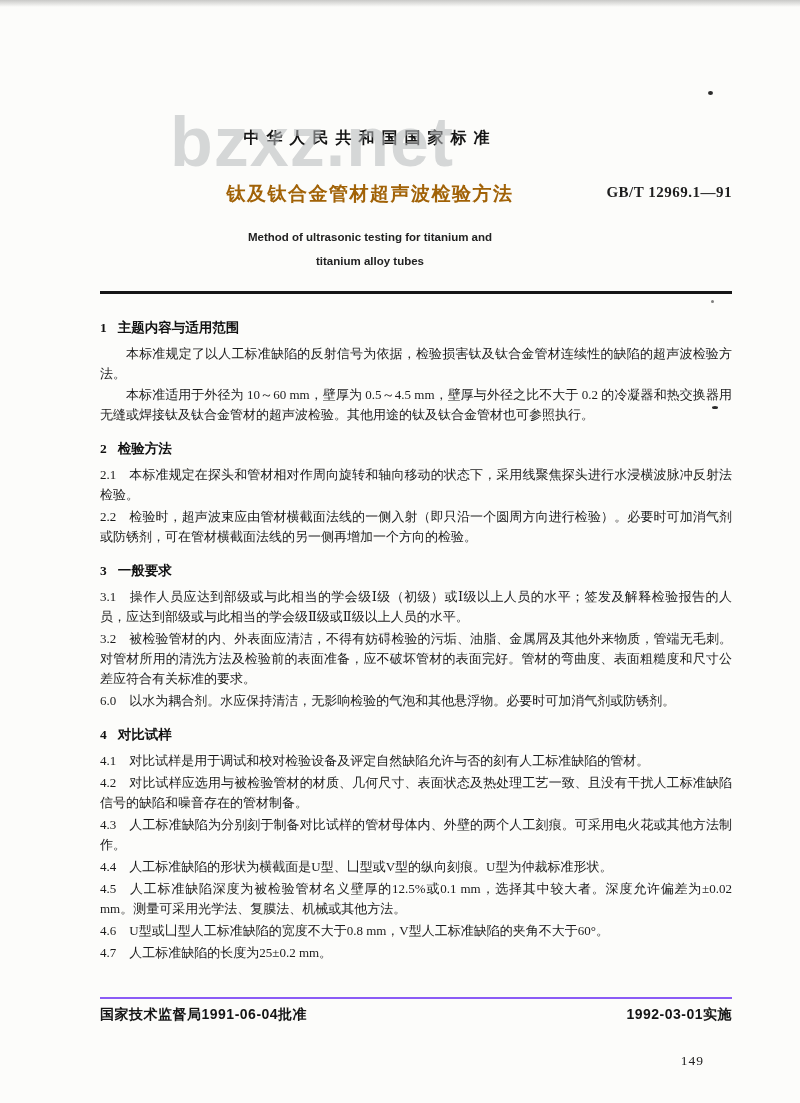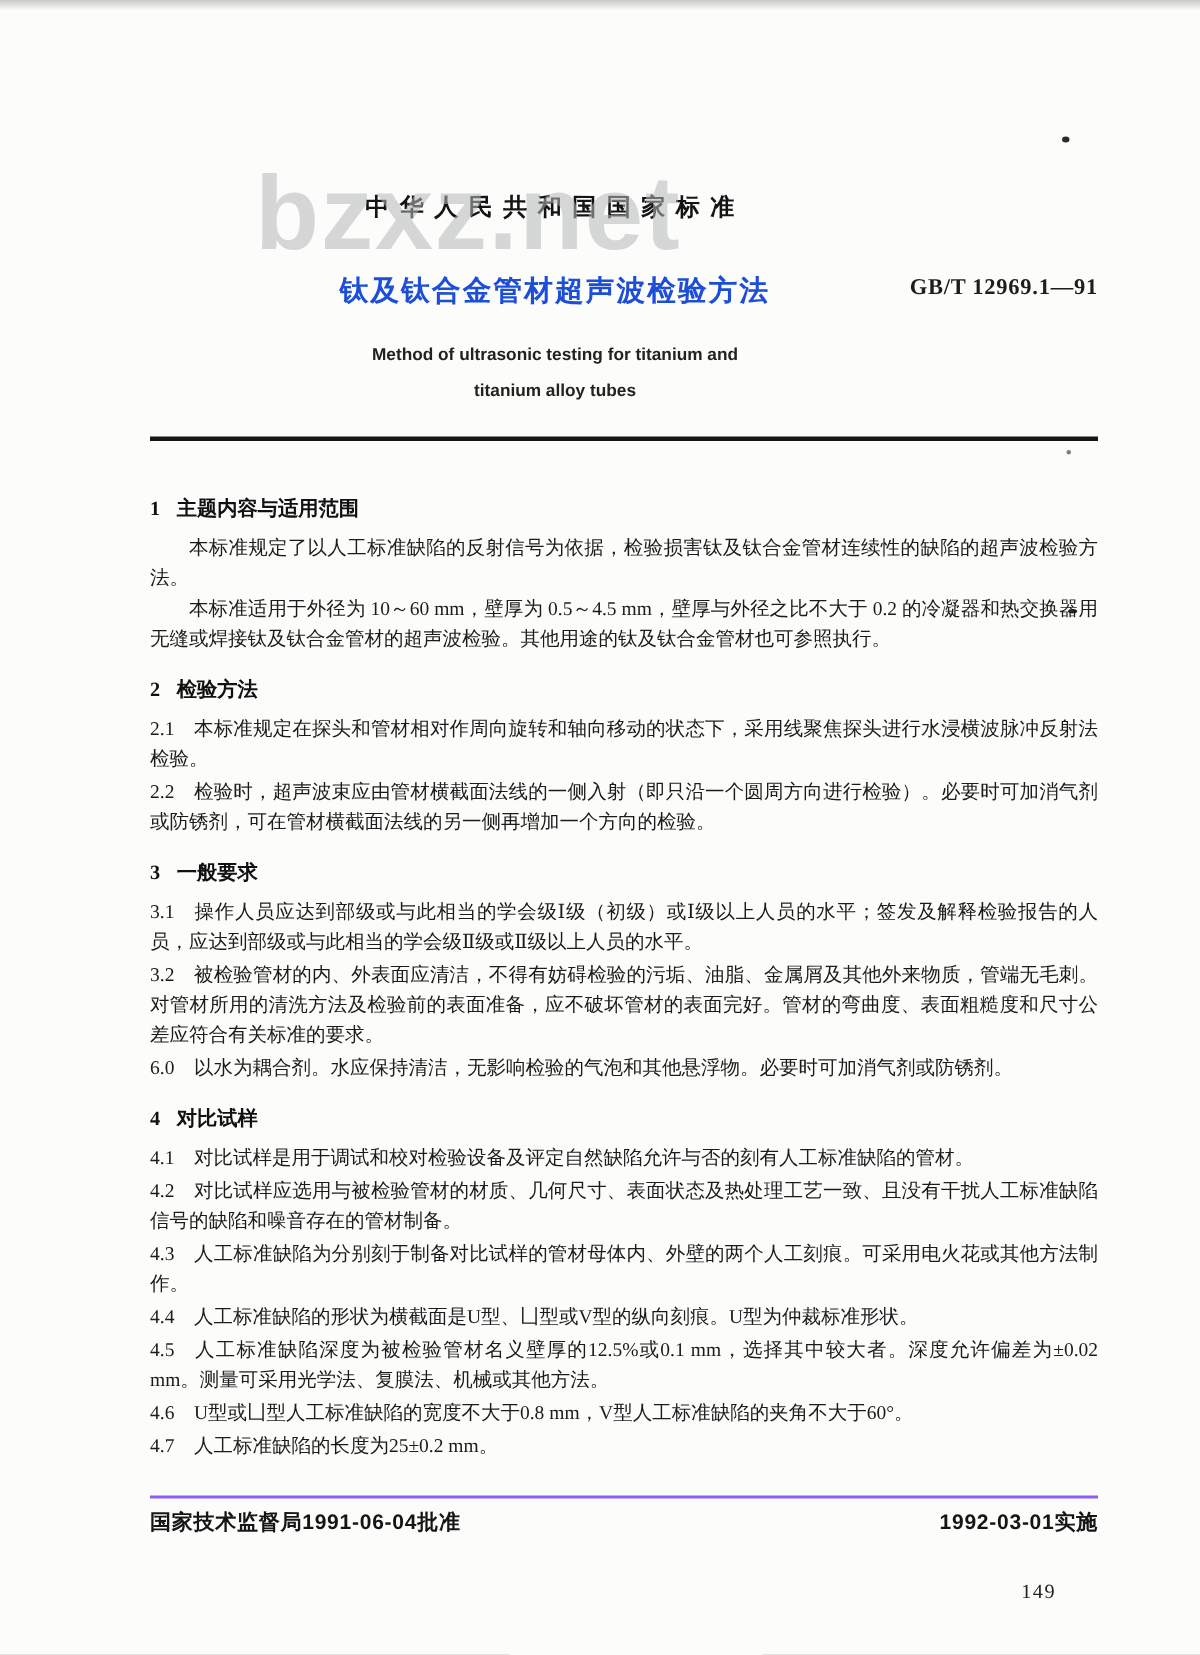--- a/index.html
+++ b/index.html
@@ -4,29 +4,29 @@
 <style>
   html,body{margin:0;padding:0;}
   body{background:#9c9c9c;font-family:"Liberation Serif","DejaVu Serif",serif;}
   .page{position:relative;width:800px;height:1103px;margin:0 auto;background:#fcfcfa;overflow:hidden;color:#1e1e1e;}
   .scan-top{position:absolute;top:0;left:0;right:0;height:7px;background:linear-gradient(#c9c9c7,rgba(255,255,255,0));}
   .content{position:absolute;left:100px;top:0;width:632px;}
   .watermark{position:absolute;left:70px;top:102px;font-family:"Liberation Sans",sans-serif;font-size:70px;font-weight:bold;letter-spacing:1px;color:#b6b9bb;opacity:.55;z-index:5;pointer-events:none;}
   .header{position:relative;padding-top:128px;}
   .std-type{width:540px;text-align:center;font-size:16px;font-weight:bold;letter-spacing:7px;color:#141414;}
   .title-row{position:relative;margin-top:32px;}
-  .title-cn{width:540px;text-align:center;font-size:19px;font-weight:bold;letter-spacing:1.5px;color:#1d4ed8;}
+  .title-cn{width:540px;text-align:center;font-size:19px;font-weight:bold;letter-spacing:1.5px;color:#a16207;}
   .std-number{position:absolute;right:0;top:3px;font-size:15px;font-weight:bold;letter-spacing:.5px;}
   .title-en{width:540px;text-align:center;font-size:11.5px;font-weight:bold;margin-top:12px;font-family:"Liberation Sans",sans-serif;color:#222;}
   .title-en.first{margin-top:24px;}
   .head-rule{margin-top:24px;height:3px;background:#161616;}
   .doc-body{font-size:13px;line-height:20px;text-align:justify;color:#1b1b1b;}
   .sec-heading{font-size:13.5px;font-weight:bold;margin:14px 0 6px;color:#111;}
   .sec-heading .num{margin-right:11px;}
-  .first-heading{margin-top:35px;}
+  .first-heading{margin-top:24px;}
   .p-indent{text-indent:2em;margin:0 0 1px;}
   .clause{margin:2px 0 2px;}
   .clause-num{margin-right:13px;white-space:nowrap;}
   .footer{position:absolute;left:100px;width:632px;top:997px;border-top:2px solid #8b5cf6;padding-top:7px;display:flex;justify-content:space-between;font-family:"Liberation Sans",sans-serif;font-weight:bold;font-size:14px;letter-spacing:.5px;color:#151515;}
   .page-number{position:absolute;right:96px;top:1053px;font-size:13.5px;letter-spacing:1px;color:#222;}
   .speck{position:absolute;background:#2b2b2b;border-radius:50%;}
   .speck.s1{left:708px;top:91px;width:5px;height:4px;}
   .speck.s2{left:712px;top:406px;width:6px;height:3px;}
   .speck.s3{left:711px;top:300px;width:3px;height:3px;opacity:.6;}
 </style>

